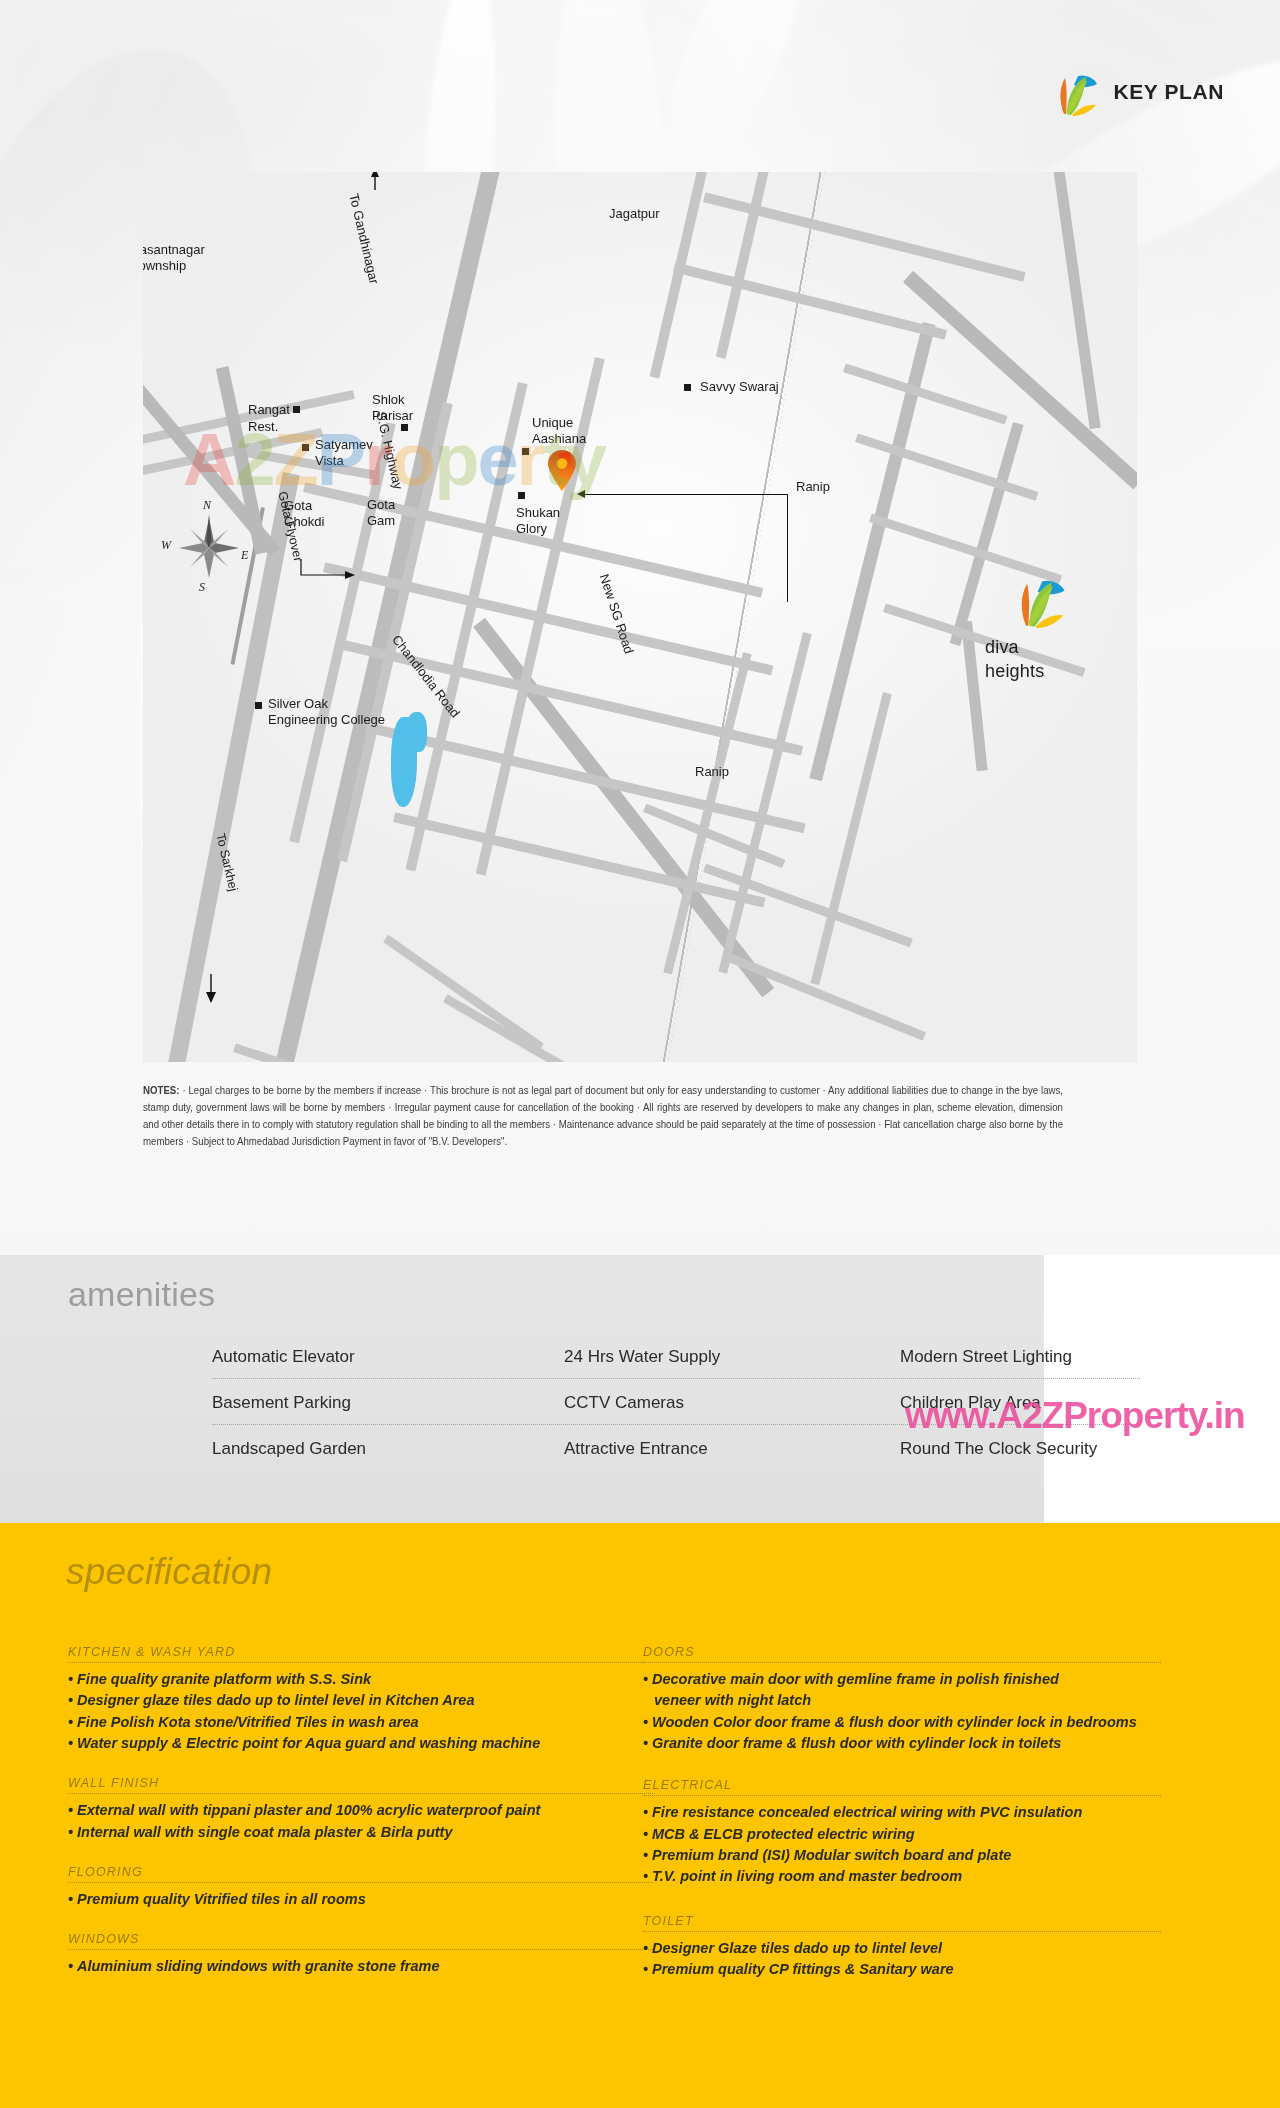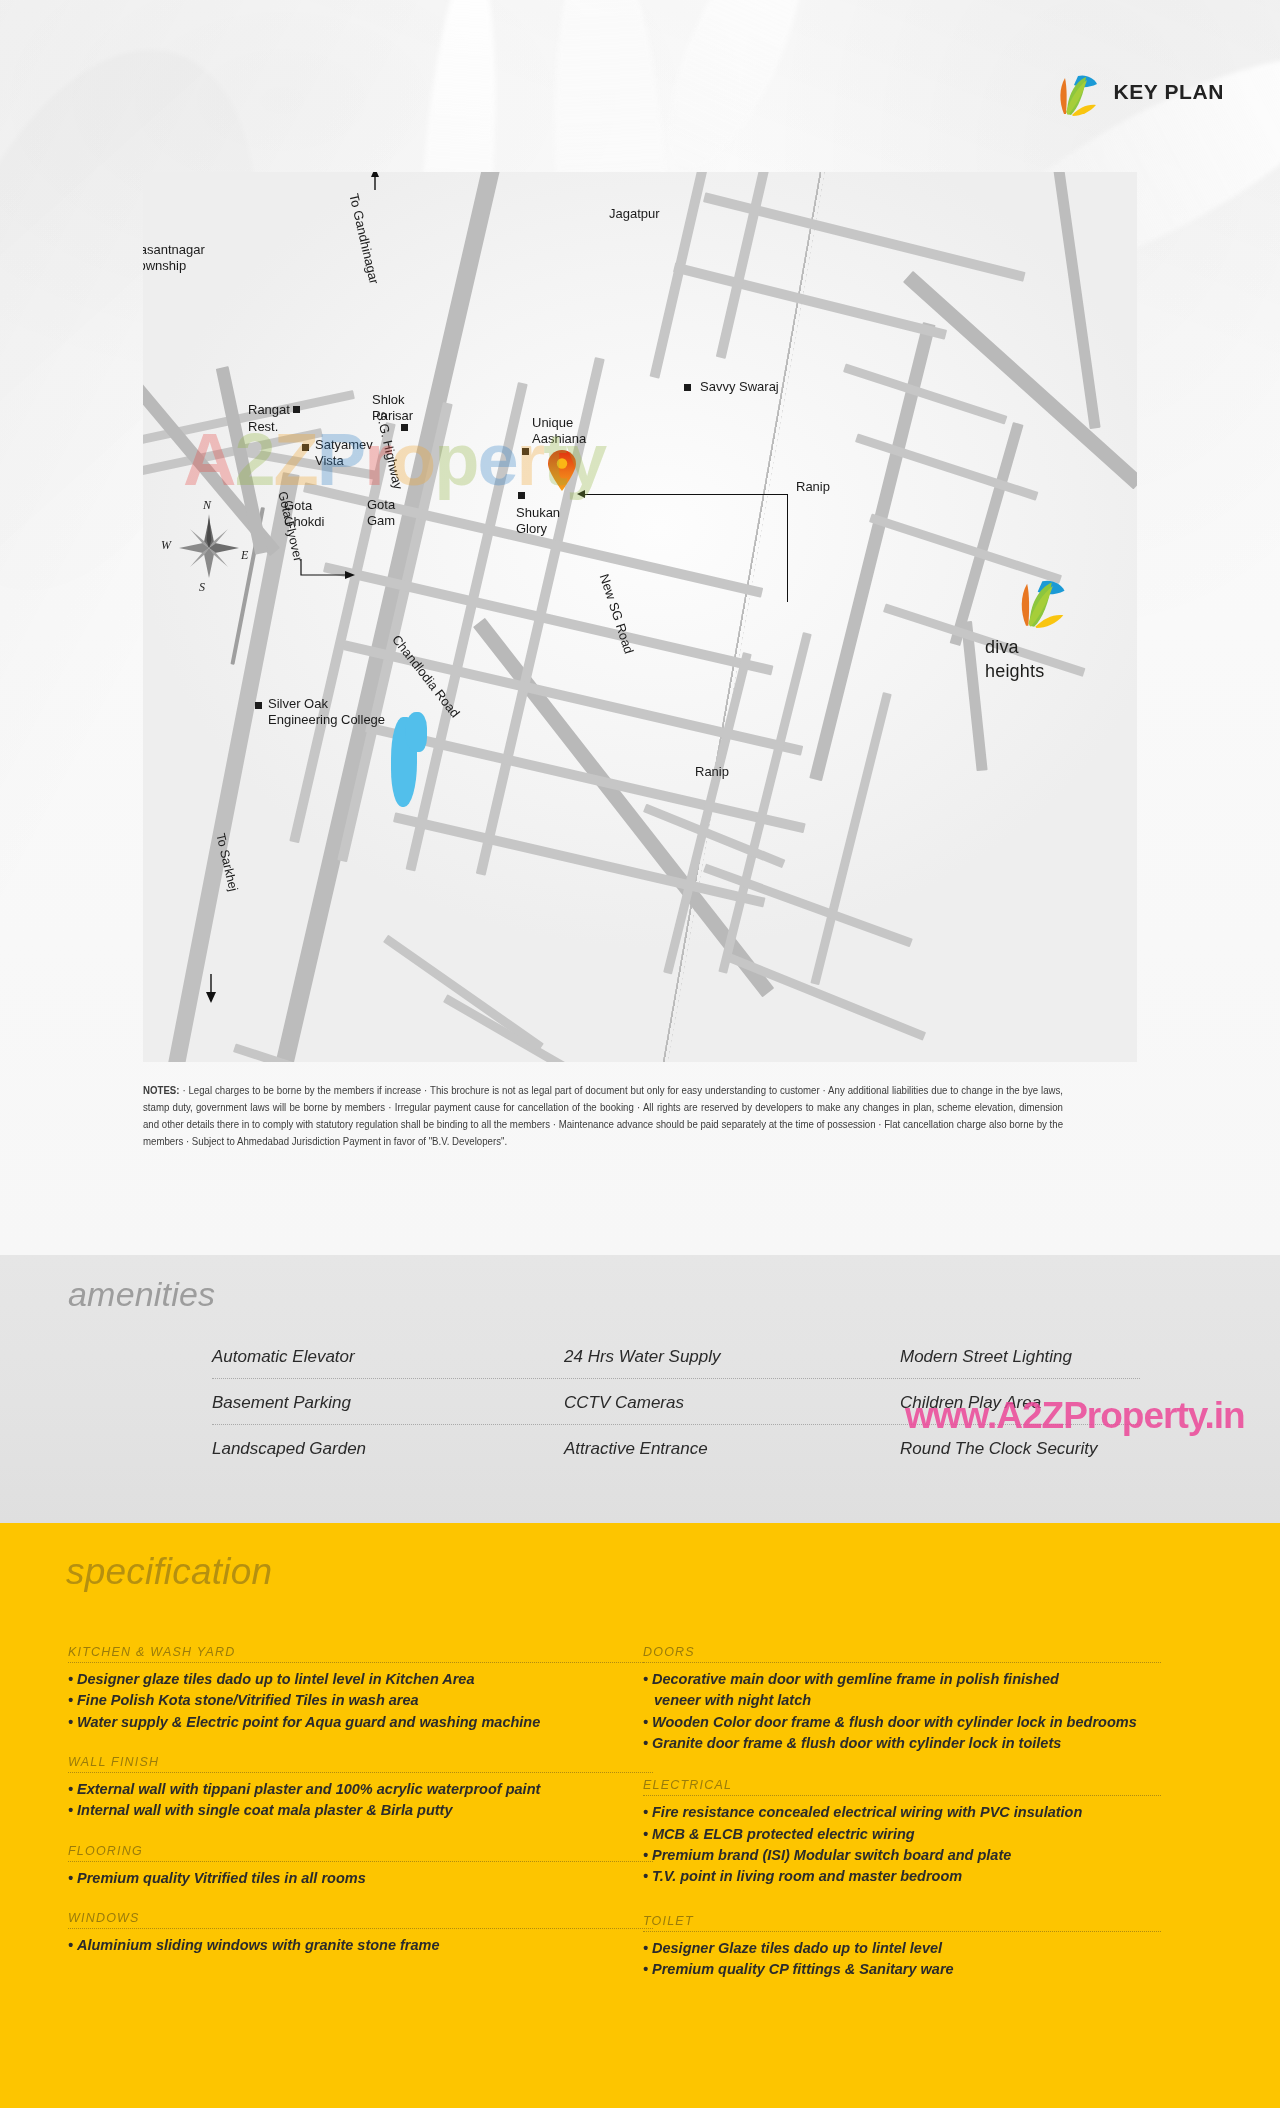--- a/index.html
+++ b/index.html
@@ -91,23 +91,22 @@
   .notes{
     position:absolute;left:143px;top:1082px;width:1000px;
     font-family:"Liberation Sans",sans-serif;
     font-size:10.5px;line-height:1.62;color:#3b3b3b;text-align:justify;
     transform:scaleX(0.92);transform-origin:0 0;
   }
   .notes b{font-weight:bold;}
 
   
   .amenities-section{
-    position:absolute;left:0;top:1255px;width:1280px;height:268px;
+    position:absolute;left:0;top:1255px;width:1044px;height:268px;
     background:linear-gradient(180deg,#e6e6e6 0%,#e3e3e3 55%,#dfdfdf 100%);
-    font-style:italic;
   }
   .sec-title{
     font-size:34px;color:#9d9d9d;font-weight:normal;letter-spacing:.2px;
   }
   .amen-title{position:absolute;left:68px;top:20px;}
   .amen-grid{position:absolute;left:212px;top:92px;width:928px;}
   .amen-row{display:flex;border-bottom:1px dotted #aaaaaa;padding:0 0 11px 0;margin-bottom:14px;}
   .amen-row:last-child{border-bottom:none;}
   .amen-cell{width:352px;font-size:17px;color:#2a2a2a;}
   .amen-cell:nth-child(2){width:336px;}
@@ -365,20 +364,21 @@
     <div class="sec-title spec-title">specification</div>
 
     <div class="spec-cols">
 
       <div class="spec-col left">
 
         <div class="grp">
           <div class="grp-head">KITCHEN  &amp;  WASH YARD</div>
           <div class="grp-rule"></div>
           <ul>
+            <li><span class="bullet">•</span><span>Fine quality granite platform with S.S. Sink</span></li>
             <li><span class="bullet">•</span><span>Designer glaze  tiles  dado up to lintel level in Kitchen Area</span></li>
             <li><span class="bullet">•</span><span>Fine Polish Kota stone/Vitrified Tiles in wash area</span></li>
             <li><span class="bullet">•</span><span>Water supply &amp; Electric point for Aqua guard and washing machine</span></li>
           </ul>
         </div>
 
         <div class="grp">
           <div class="grp-head">WALL FINISH</div>
           <div class="grp-rule"></div>
           <ul>

